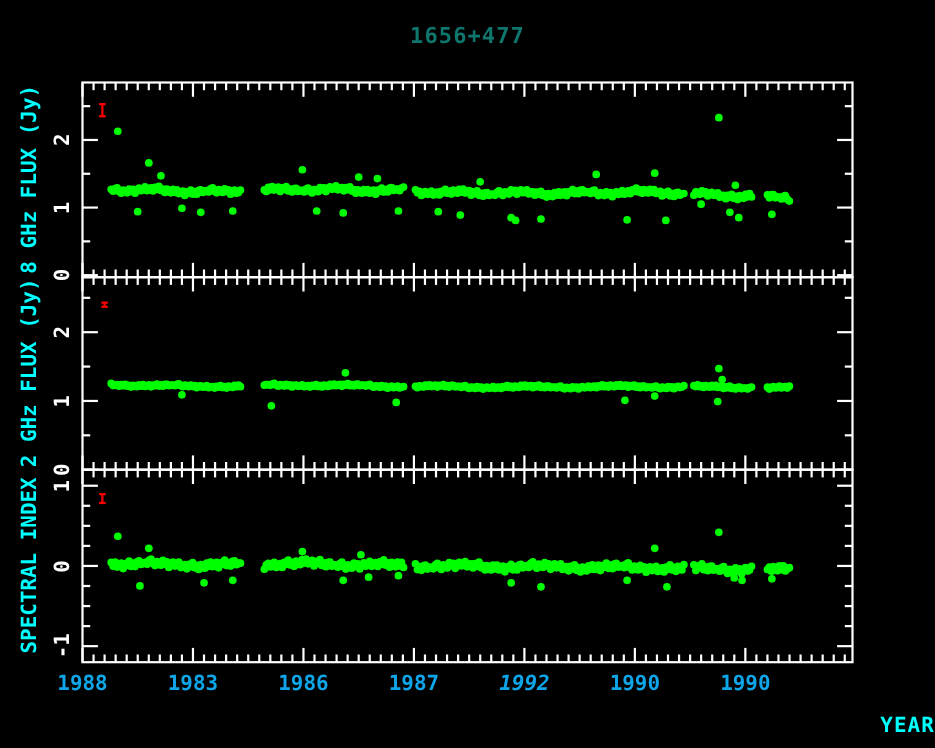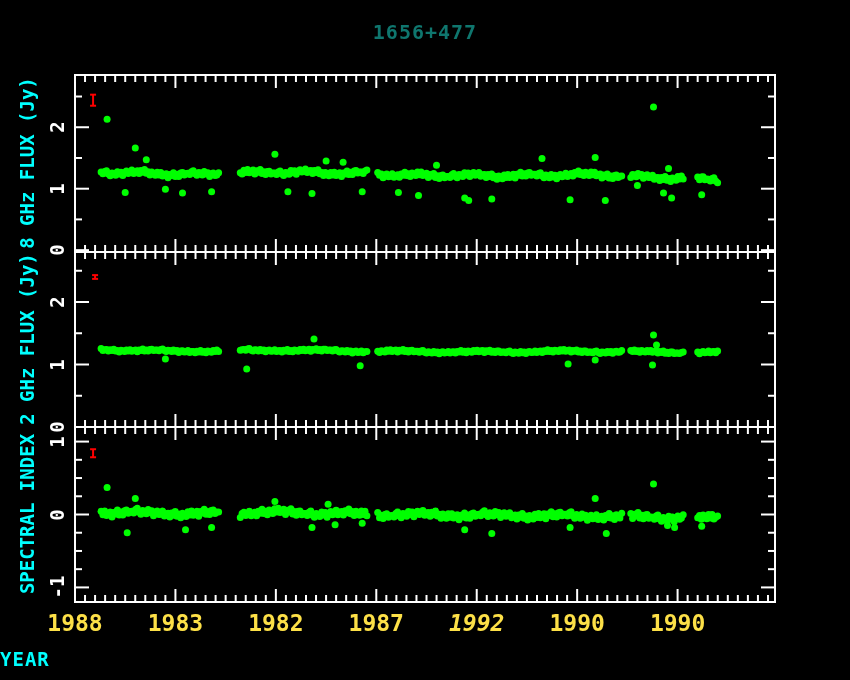--- a/index.html
+++ b/index.html
@@ -6,24 +6,24 @@
   .figure{position:relative;width:850px;height:680px;background:#000;overflow:hidden;
           font-family:"DejaVu Sans Mono","Liberation Mono",monospace;}
   .title{position:absolute;left:0;top:20px;width:850px;text-align:center;
          color:#0f766e;font-size:20px;font-weight:bold;letter-spacing:1px;}
   .ylabel{position:absolute;width:260px;height:24px;line-height:24px;text-align:center;
           color:#00ffff;font-size:19px;font-weight:bold;white-space:nowrap;
           transform:rotate(-90deg);}
   .yl1{left:-103px;top:151px;}
   .yl2{left:-103px;top:327px;}
   .yl3{left:-103px;top:502px;}
-  .xlabel{position:absolute;left:0;top:648px;width:850px;text-align:left;
+  .xlabel{position:absolute;left:0;top:648px;width:850px;text-align:right;
           color:#00ffff;font-size:19px;font-weight:bold;letter-spacing:1px;}
-  .xtick{position:absolute;width:90px;text-align:center;color:#fde047;
-         font-size:23px;font-weight:bold;}
+  .xtick{position:absolute;width:90px;text-align:center;color:#0ea5e9;
+         font-size:19px;font-weight:bold;}
   .ytick{position:absolute;width:44px;height:20px;line-height:20px;text-align:center;
          color:#fff;font-size:19px;font-weight:bold;transform:rotate(-90deg);}
   svg{position:absolute;left:0;top:0;}
 </style>
 </head>
 <body>
 
 <div class="figure">
   <div class="title">1656+477</div>
   <div class="ylabel yl1">8 GHz FLUX (Jy)</div>
@@ -1531,19 +1531,19 @@
       <div class="ytick" style="left: 35px; top: 178.698px;">1</div>
       <div class="ytick" style="left: 35px; top: 117.24px;">2</div>
       <div class="ytick" style="left: 35px; top: 417px;">0</div>
       <div class="ytick" style="left: 35px; top: 354.5px;">1</div>
       <div class="ytick" style="left: 35px; top: 292px;">2</div>
       <div class="ytick" style="left: 35px; top: 577.417px;">-1</div>
       <div class="ytick" style="left: 35px; top: 504.5px;">0</div>
       <div class="ytick" style="left: 35px; top: 431.583px;">1</div>
       <div class="xtick" style="left: 30px; top: 610px;">1988</div>
       <div class="xtick" style="left: 130.43px; top: 610px;">1983</div>
-      <div class="xtick" style="left: 230.861px; top: 610px;">1982</div>
+      <div class="xtick" style="left: 230.861px; top: 610px;">1986</div>
       <div class="xtick" style="left: 331.291px; top: 610px;">1987</div>
       <div class="xtick" style="left: 431.722px; top: 610px; font-style: italic;">1992</div>
       <div class="xtick" style="left: 532.152px; top: 610px;">1990</div>
       <div class="xtick" style="left: 632.582px; top: 610px;">1990</div>
     </div>
 </div>
 
 </body></html>

